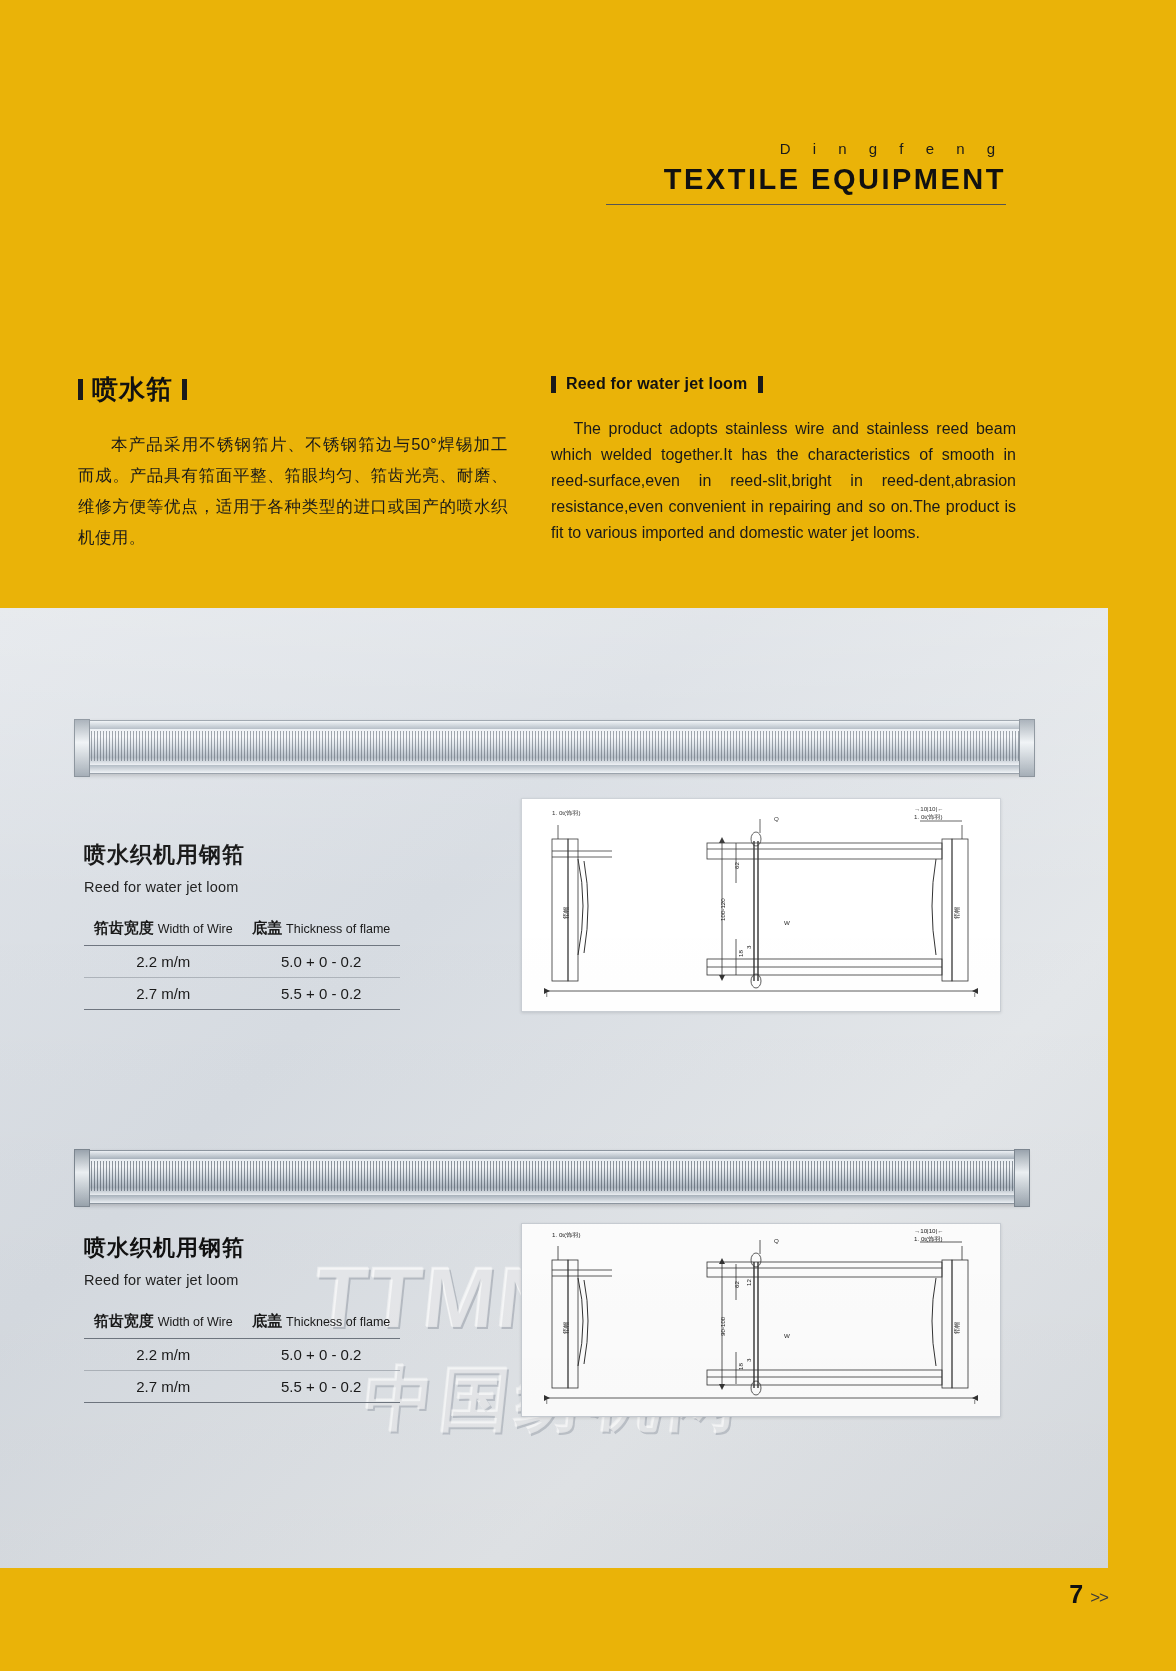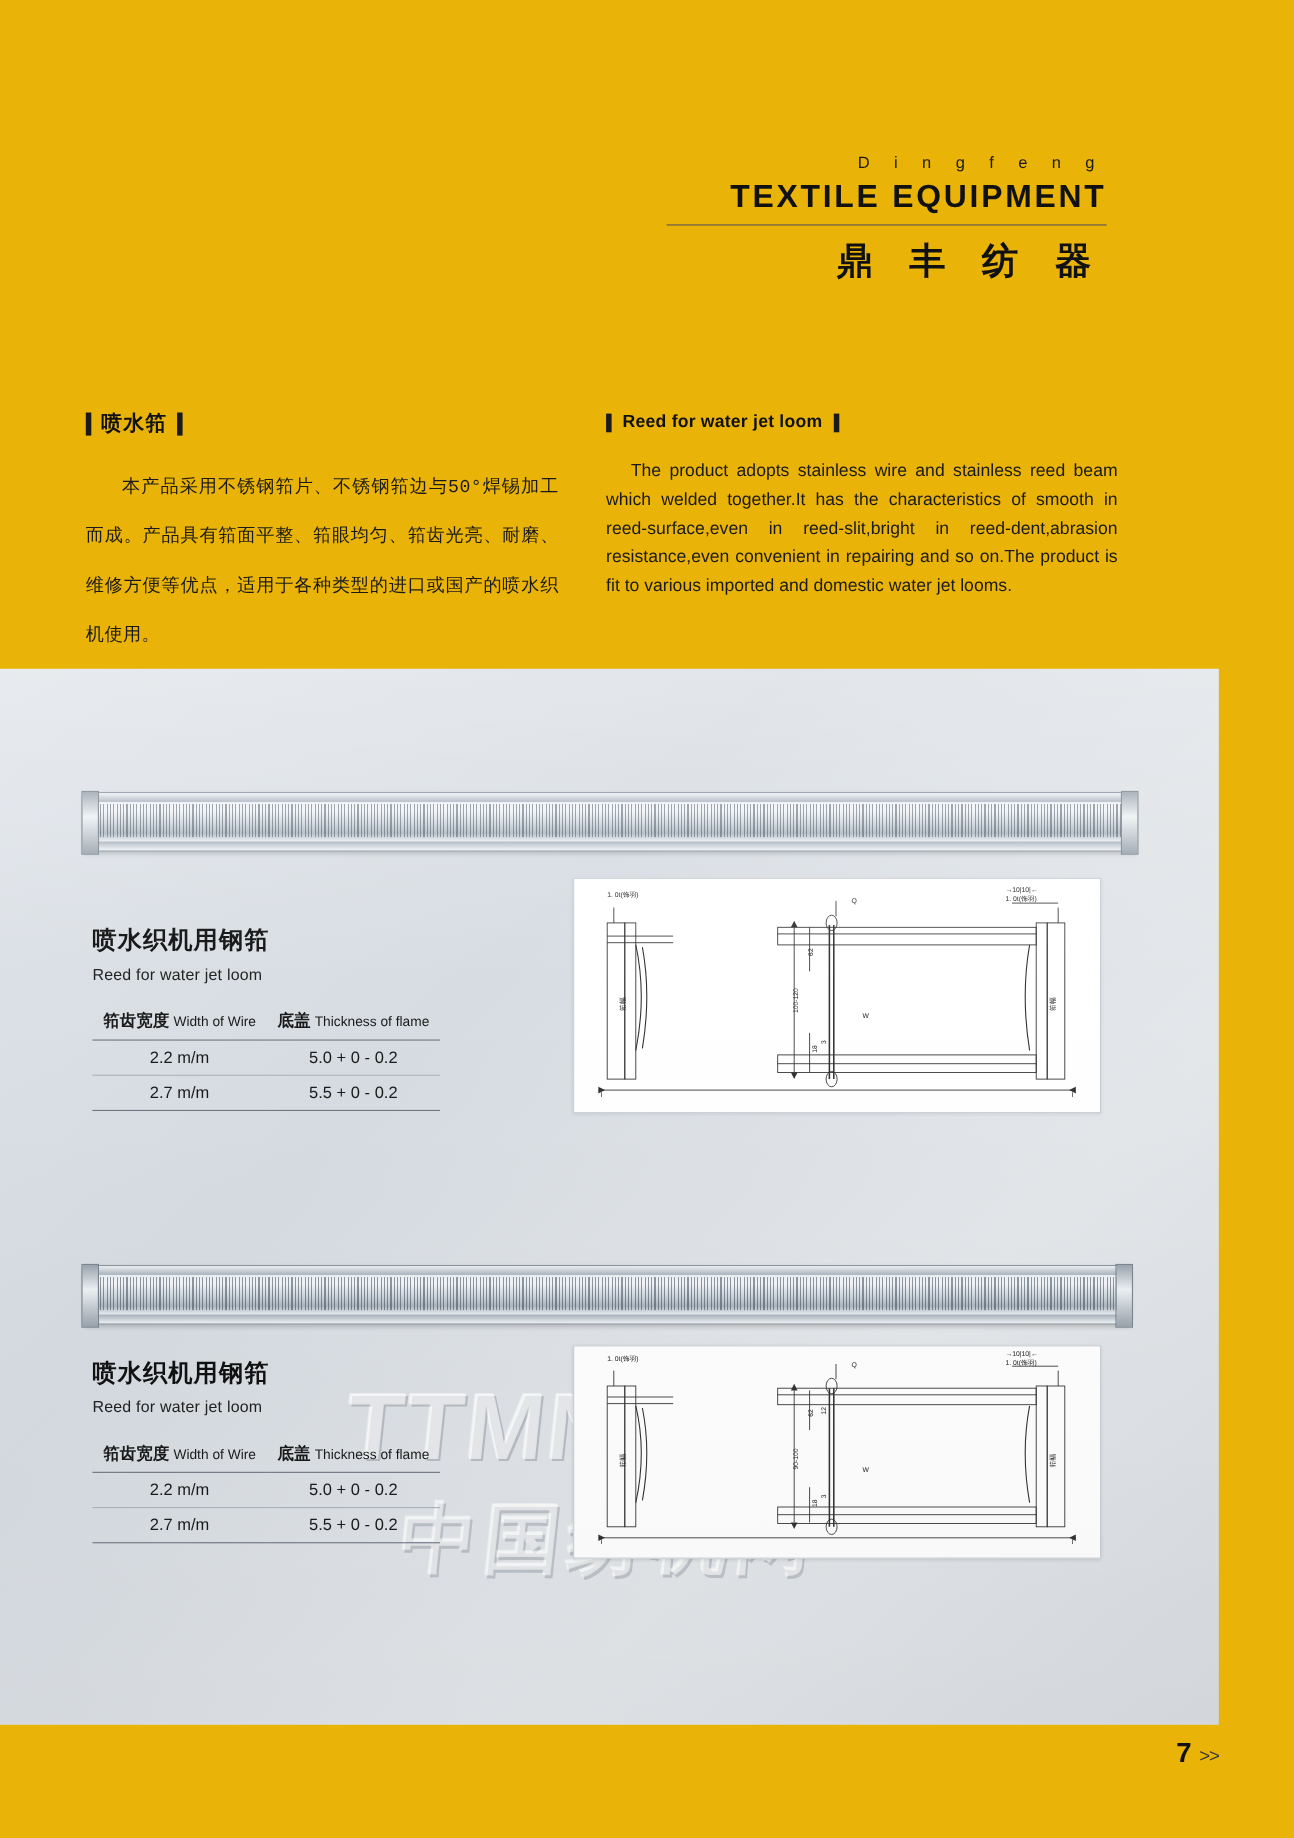--- a/index.html
+++ b/index.html
@@ -66,21 +66,21 @@
     top: 372px;
     width: 430px;
   }
   .intro-en {
     position: absolute;
     left: 551px;
     top: 375px;
     width: 465px;
   }
   .sec-title-cn {
-    font-size: 19px;
+    font-size: 26px;
     font-weight: bold;
     color: #111;
     letter-spacing: 1px;
     display: flex;
     align-items: center;
     gap: 9px;
   }
   .sec-title-en {
     font-size: 16px;
     font-weight: bold;
@@ -96,26 +96,25 @@
     height: 21px;
     background: #1a1a1a;
   }
   .bar.small {
     height: 17px;
     width: 5px;
   }
   .body-cn {
     margin-top: 22px;
     font-size: 16.5px;
-    line-height: 45px;
+    line-height: 31px;
     color: #1a1a1a;
     text-align: justify;
     text-indent: 2em;
     letter-spacing: 0.4px;
-    font-family: Liberation Mono, monospace;
   }
   .body-en {
     margin-top: 23px;
     font-size: 16px;
     line-height: 26px;
     color: #1a1a1a;
     text-align: justify;
     text-indent: 1.4em;
   }
 
@@ -282,21 +281,20 @@
 </style>
 </head>
 <body>
 
 <div class="page">
 
   <div class="header">
     <div class="brand-latin">D i n g f e n g</div>
     <div class="brand-main">TEXTILE  EQUIPMENT</div>
     <div class="brand-rule"></div>
-    <div class="brand-cn">鼎 丰 纺 器</div>
   </div>
 
   <div class="intro-cn">
     <div class="sec-title-cn">
       <span class="bar"></span>
       <span>喷水筘</span>
       <span class="bar"></span>
     </div>
     <div class="body-cn">本产品采用不锈钢筘片、不锈钢筘边与50°焊锡加工而成。产品具有筘面平整、筘眼均匀、筘齿光亮、耐磨、维修方便等优点，适用于各种类型的进口或国产的喷水织机使用。</div>
   </div>

